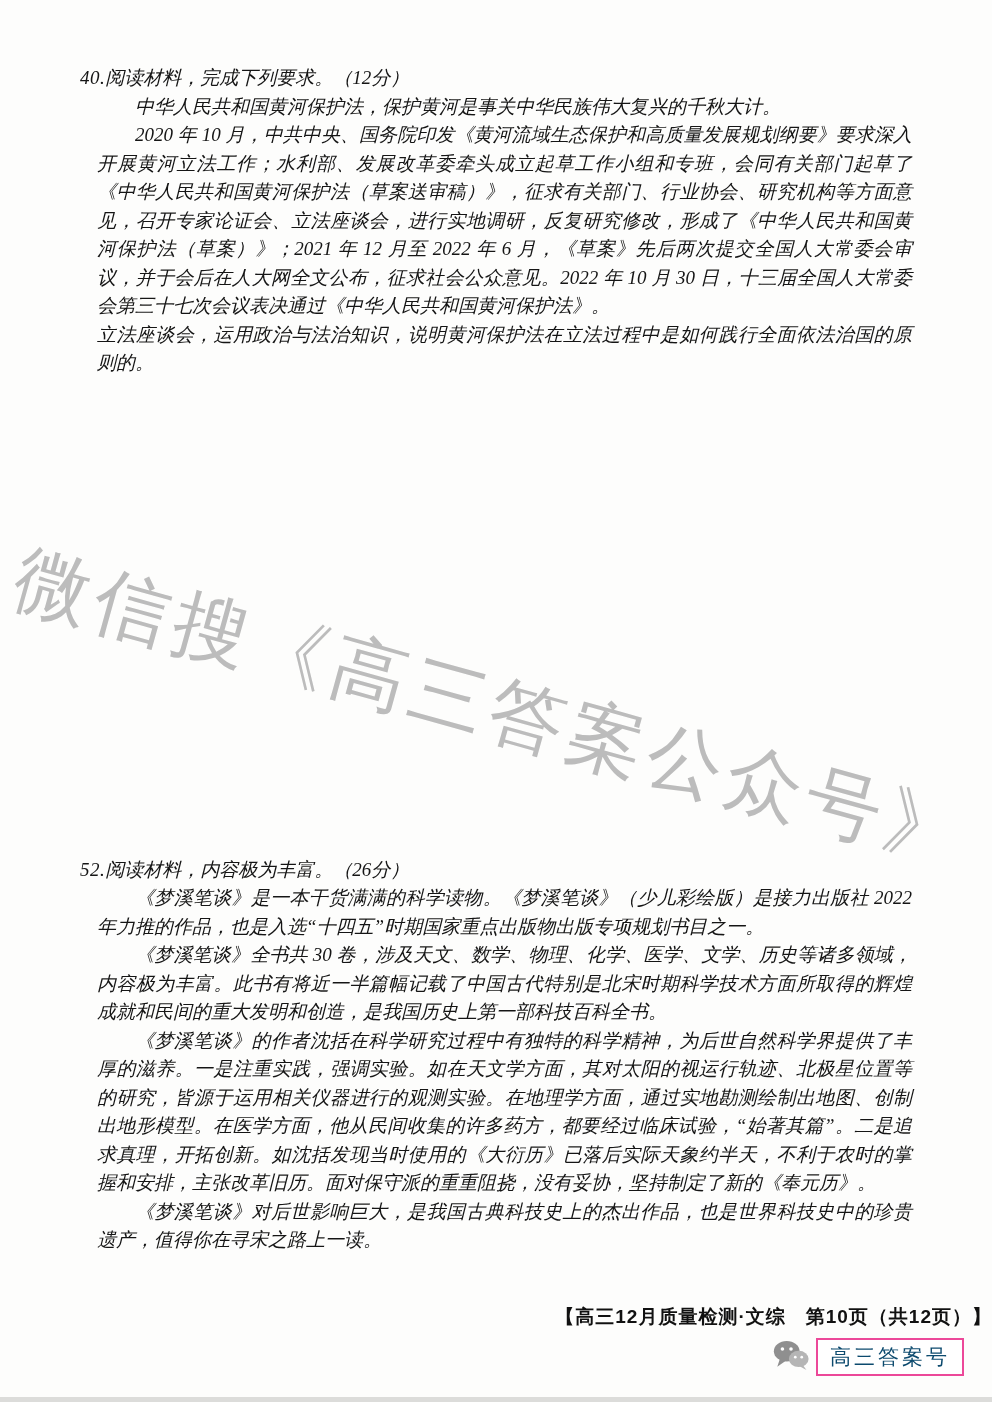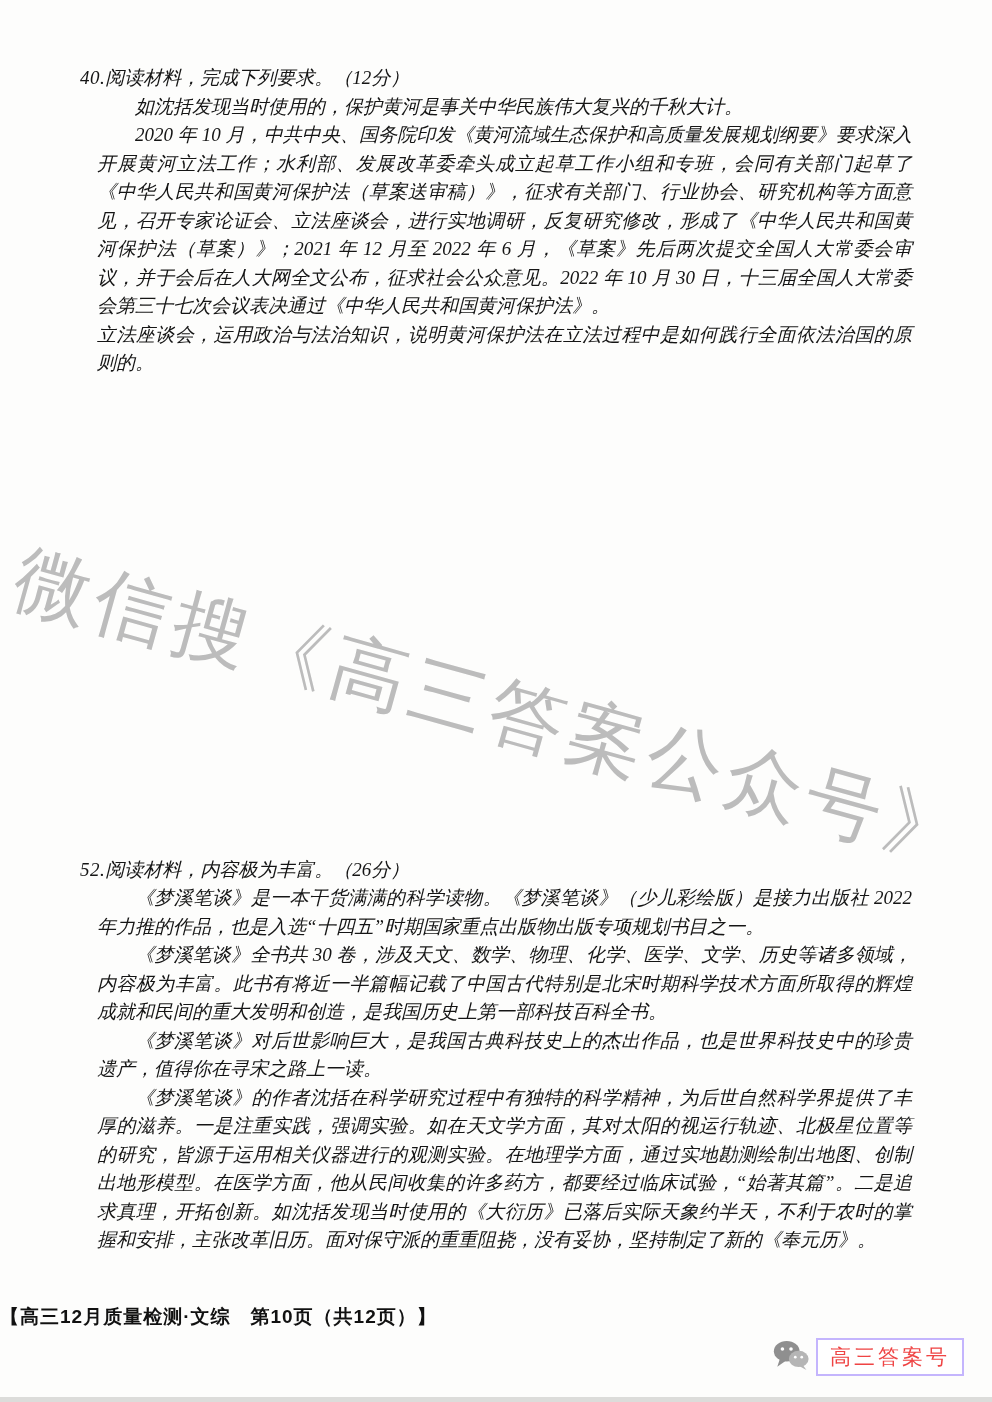--- a/index.html
+++ b/index.html
@@ -34,72 +34,72 @@
     white-space:nowrap;
     transform:rotate(15.5deg);
     transform-origin:left top;
     font-weight:400;
     pointer-events:none;
   }
   .footer {
     position:absolute;
     left:0; top:1304px;
     width:100%;
-    text-align:left;
+    text-align:right;
     font-family:"Liberation Sans","DejaVu Sans",sans-serif;
     font-weight:bold;
     font-size:19px;
     color:#111;
     letter-spacing:1px;
   }
   .badge {
     position:absolute;
     right:28px; top:1338px;
     display:flex;
     align-items:center;
     gap:7px;
   }
   .badge-box {
-    border:2px solid #c4b5fd;
+    border:2px solid #ec4899;
     padding:3px 12px;
     font-family:"Liberation Sans","DejaVu Sans",sans-serif;
     font-size:21px;
     letter-spacing:3px;
-    color:#ef4444;
+    color:#0c4a6e;
     background:#fff;
   }
   .scan-edge {
     position:absolute;
     left:0; bottom:0;
     width:100%; height:5px;
     background:#dcdcda;
   }
 </style>
 </head>
 <body>
 
 <div class="page">
 
   <div class="watermark">微信搜《高三答案公众号》</div>
 
   <div class="content">
 
     <section class="question q40">
       <p class="q-head"><span class="q-num">40.</span><span>阅读材料，完成下列要求。（12分）</span></p>
-      <p class="ind">如沈括发现当时使用的，保护黄河是事关中华民族伟大复兴的千秋大计。</p>
+      <p class="ind">中华人民共和国黄河保护法，保护黄河是事关中华民族伟大复兴的千秋大计。</p>
       <p class="ind">2020 年 10 月，中共中央、国务院印发《黄河流域生态保护和高质量发展规划纲要》要求深入开展黄河立法工作；水利部、发展改革委牵头成立起草工作小组和专班，会同有关部门起草了《中华人民共和国黄河保护法（草案送审稿）》，征求有关部门、行业协会、研究机构等方面意见，召开专家论证会、立法座谈会，进行实地调研，反复研究修改，形成了《中华人民共和国黄河保护法（草案）》；2021 年 12 月至 2022 年 6 月，《草案》先后两次提交全国人大常委会审议，并于会后在人大网全文公布，征求社会公众意见。2022 年 10 月 30 日，十三届全国人大常委会第三十七次会议表决通过《中华人民共和国黄河保护法》。</p>
       <p>立法座谈会，运用政治与法治知识，说明黄河保护法在立法过程中是如何践行全面依法治国的原则的。</p>
     </section>
 
     <section class="question q41">
       <p class="q-head"><span class="q-num">52.</span><span>阅读材料，内容极为丰富。（26分）</span></p>
       <p class="ind">《梦溪笔谈》是一本干货满满的科学读物。《梦溪笔谈》（少儿彩绘版）是接力出版社 2022 年力推的作品，也是入选“十四五”时期国家重点出版物出版专项规划书目之一。</p>
       <p class="ind">《梦溪笔谈》全书共 30 卷，涉及天文、数学、物理、化学、医学、文学、历史等诸多领域，内容极为丰富。此书有将近一半篇幅记载了中国古代特别是北宋时期科学技术方面所取得的辉煌成就和民间的重大发明和创造，是我国历史上第一部科技百科全书。</p>
+      <p class="ind">《梦溪笔谈》的作者沈括在科学研究过程中有独特的科学精神，为后世自然科学界提供了丰厚的滋养。一是注重实践，强调实验。如在天文学方面，其对太阳的视运行轨迹、北极星位置等的研究，皆源于运用相关仪器进行的观测实验。在地理学方面，通过实地勘测绘制出地图、创制出地形模型。在医学方面，他从民间收集的许多药方，都要经过临床试验，“始著其篇”。二是追求真理，开拓创新。如沈括发现当时使用的《大衍历》已落后实际天象约半天，不利于农时的掌握和安排，主张改革旧历。面对保守派的重重阻挠，没有妥协，坚持制定了新的《奉元历》。</p>
       <p class="ind">《梦溪笔谈》对后世影响巨大，是我国古典科技史上的杰出作品，也是世界科技史中的珍贵遗产，值得你在寻宋之路上一读。</p>
-      <p class="ind">《梦溪笔谈》的作者沈括在科学研究过程中有独特的科学精神，为后世自然科学界提供了丰厚的滋养。一是注重实践，强调实验。如在天文学方面，其对太阳的视运行轨迹、北极星位置等的研究，皆源于运用相关仪器进行的观测实验。在地理学方面，通过实地勘测绘制出地图、创制出地形模型。在医学方面，他从民间收集的许多药方，都要经过临床试验，“始著其篇”。二是追求真理，开拓创新。如沈括发现当时使用的《大衍历》已落后实际天象约半天，不利于农时的掌握和安排，主张改革旧历。面对保守派的重重阻挠，没有妥协，坚持制定了新的《奉元历》。</p>
     </section>
 
   </div>
 
   <div class="footer">【高三12月质量检测·文综　第10页（共12页）】</div>
 
   <div class="badge">
     <span>
       <svg viewBox="0 0 42 36" width="36" height="31" aria-hidden="true">
         <ellipse cx="16" cy="13" rx="15" ry="12" fill="#8f8f8f"></ellipse>

